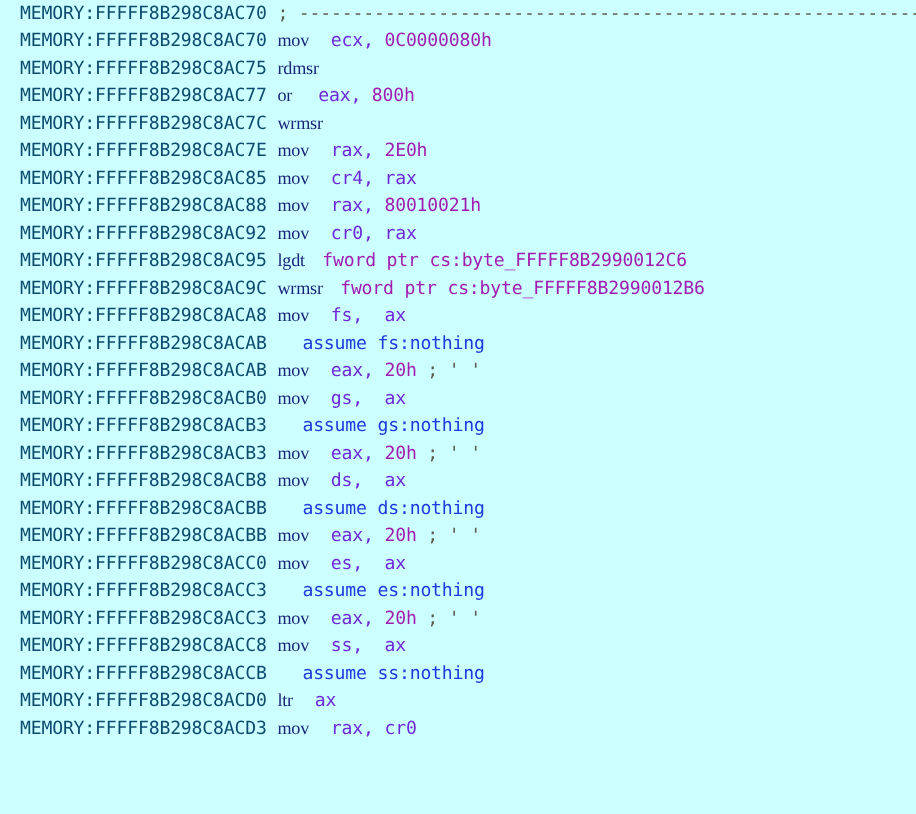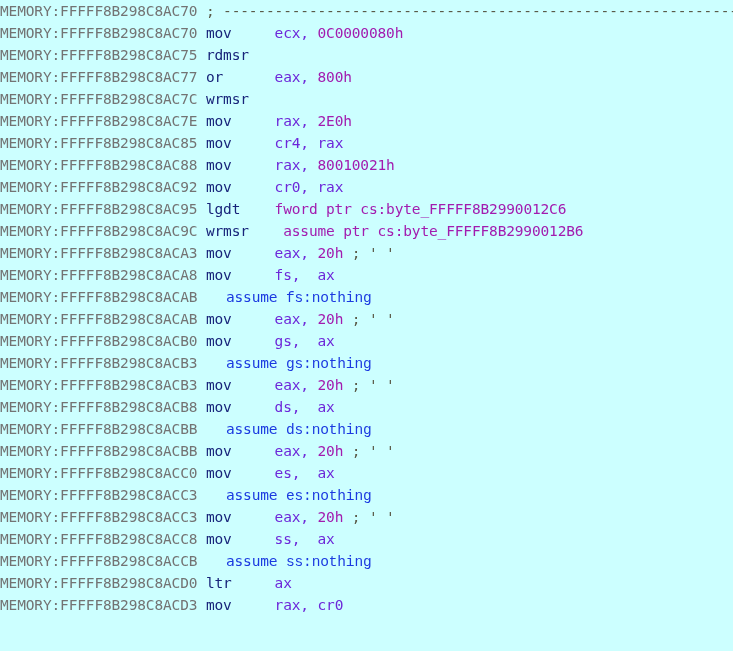--- a/index.html
+++ b/index.html
@@ -22,32 +22,33 @@
   }
   .line {
     height: 22px;
     line-height: 22px;
     white-space: pre;
     font-size: 14.5px;
     letter-spacing: -0.15px;
     overflow: hidden;
   }
   .addr {
-    color: #737373;
+    color: #0c4a6e;
+    padding-left: 16px;
   }
   .mnem {
     color: #18247a;
+    font-family: Liberation Serif, serif;
   }
   .assume-kw {
     color: #1b3ae0;
     margin-left: 20px;
   }
   .assume-op {
     color: #1b3ae0;
-    font-family: Liberation Mono, monospace;
   }
   .reg {
     color: #6d28d9;
   }
   .num {
     color: #a21caf;
   }
   .cmt {
     color: #5a5a48;
   }
@@ -62,22 +63,21 @@
     <div class="line"><span class="addr">MEMORY:FFFFF8B298C8AC70 </span><span class="cmt">; ------------------------------------------------------------------------</span></div>
     <div class="line"><span class="addr">MEMORY:FFFFF8B298C8AC70 </span><span class="mnem">mov     </span><span class="reg">ecx, </span><span class="num">0C0000080h</span></div>
     <div class="line"><span class="addr">MEMORY:FFFFF8B298C8AC75 </span><span class="mnem">rdmsr</span></div>
     <div class="line"><span class="addr">MEMORY:FFFFF8B298C8AC77 </span><span class="mnem">or      </span><span class="reg">eax, </span><span class="num">800h</span></div>
     <div class="line"><span class="addr">MEMORY:FFFFF8B298C8AC7C </span><span class="mnem">wrmsr</span></div>
     <div class="line"><span class="addr">MEMORY:FFFFF8B298C8AC7E </span><span class="mnem">mov     </span><span class="reg">rax, </span><span class="num">2E0h</span></div>
     <div class="line"><span class="addr">MEMORY:FFFFF8B298C8AC85 </span><span class="mnem">mov     </span><span class="reg">cr4, </span><span class="reg">rax</span></div>
     <div class="line"><span class="addr">MEMORY:FFFFF8B298C8AC88 </span><span class="mnem">mov     </span><span class="reg">rax, </span><span class="num">80010021h</span></div>
     <div class="line"><span class="addr">MEMORY:FFFFF8B298C8AC92 </span><span class="mnem">mov     </span><span class="reg">cr0, </span><span class="reg">rax</span></div>
     <div class="line"><span class="addr">MEMORY:FFFFF8B298C8AC95 </span><span class="mnem">lgdt    </span><span class="name">fword ptr cs:byte_FFFFF8B2990012C6</span></div>
-    <div class="line"><span class="addr">MEMORY:FFFFF8B298C8AC9C </span><span class="mnem">wrmsr    </span><span class="name">assume ptr cs:byte_FFFFF8B2990012B6</span></div>
-    <div class="line"><span class="addr">MEMORY:FFFFF8B298C8ACA3 </span><span class="mnem">mov     </span><span class="reg">eax, </span><span class="num">20h</span><span class="cmt"> ; ' '</span></div>
+    <div class="line"><span class="addr">MEMORY:FFFFF8B298C8AC9C </span><span class="mnem">wrmsr    </span><span class="name">fword ptr cs:byte_FFFFF8B2990012B6</span></div>
     <div class="line"><span class="addr">MEMORY:FFFFF8B298C8ACA8 </span><span class="mnem">mov     </span><span class="reg">fs,  </span><span class="reg">ax</span></div>
     <div class="line"><span class="addr">MEMORY:FFFFF8B298C8ACAB </span><span class="assume-kw">assume </span><span class="assume-op">fs:nothing</span></div>
     <div class="line"><span class="addr">MEMORY:FFFFF8B298C8ACAB </span><span class="mnem">mov     </span><span class="reg">eax, </span><span class="num">20h</span><span class="cmt"> ; ' '</span></div>
     <div class="line"><span class="addr">MEMORY:FFFFF8B298C8ACB0 </span><span class="mnem">mov     </span><span class="reg">gs,  </span><span class="reg">ax</span></div>
     <div class="line"><span class="addr">MEMORY:FFFFF8B298C8ACB3 </span><span class="assume-kw">assume </span><span class="assume-op">gs:nothing</span></div>
     <div class="line"><span class="addr">MEMORY:FFFFF8B298C8ACB3 </span><span class="mnem">mov     </span><span class="reg">eax, </span><span class="num">20h</span><span class="cmt"> ; ' '</span></div>
     <div class="line"><span class="addr">MEMORY:FFFFF8B298C8ACB8 </span><span class="mnem">mov     </span><span class="reg">ds,  </span><span class="reg">ax</span></div>
     <div class="line"><span class="addr">MEMORY:FFFFF8B298C8ACBB </span><span class="assume-kw">assume </span><span class="assume-op">ds:nothing</span></div>
     <div class="line"><span class="addr">MEMORY:FFFFF8B298C8ACBB </span><span class="mnem">mov     </span><span class="reg">eax, </span><span class="num">20h</span><span class="cmt"> ; ' '</span></div>
     <div class="line"><span class="addr">MEMORY:FFFFF8B298C8ACC0 </span><span class="mnem">mov     </span><span class="reg">es,  </span><span class="reg">ax</span></div>

